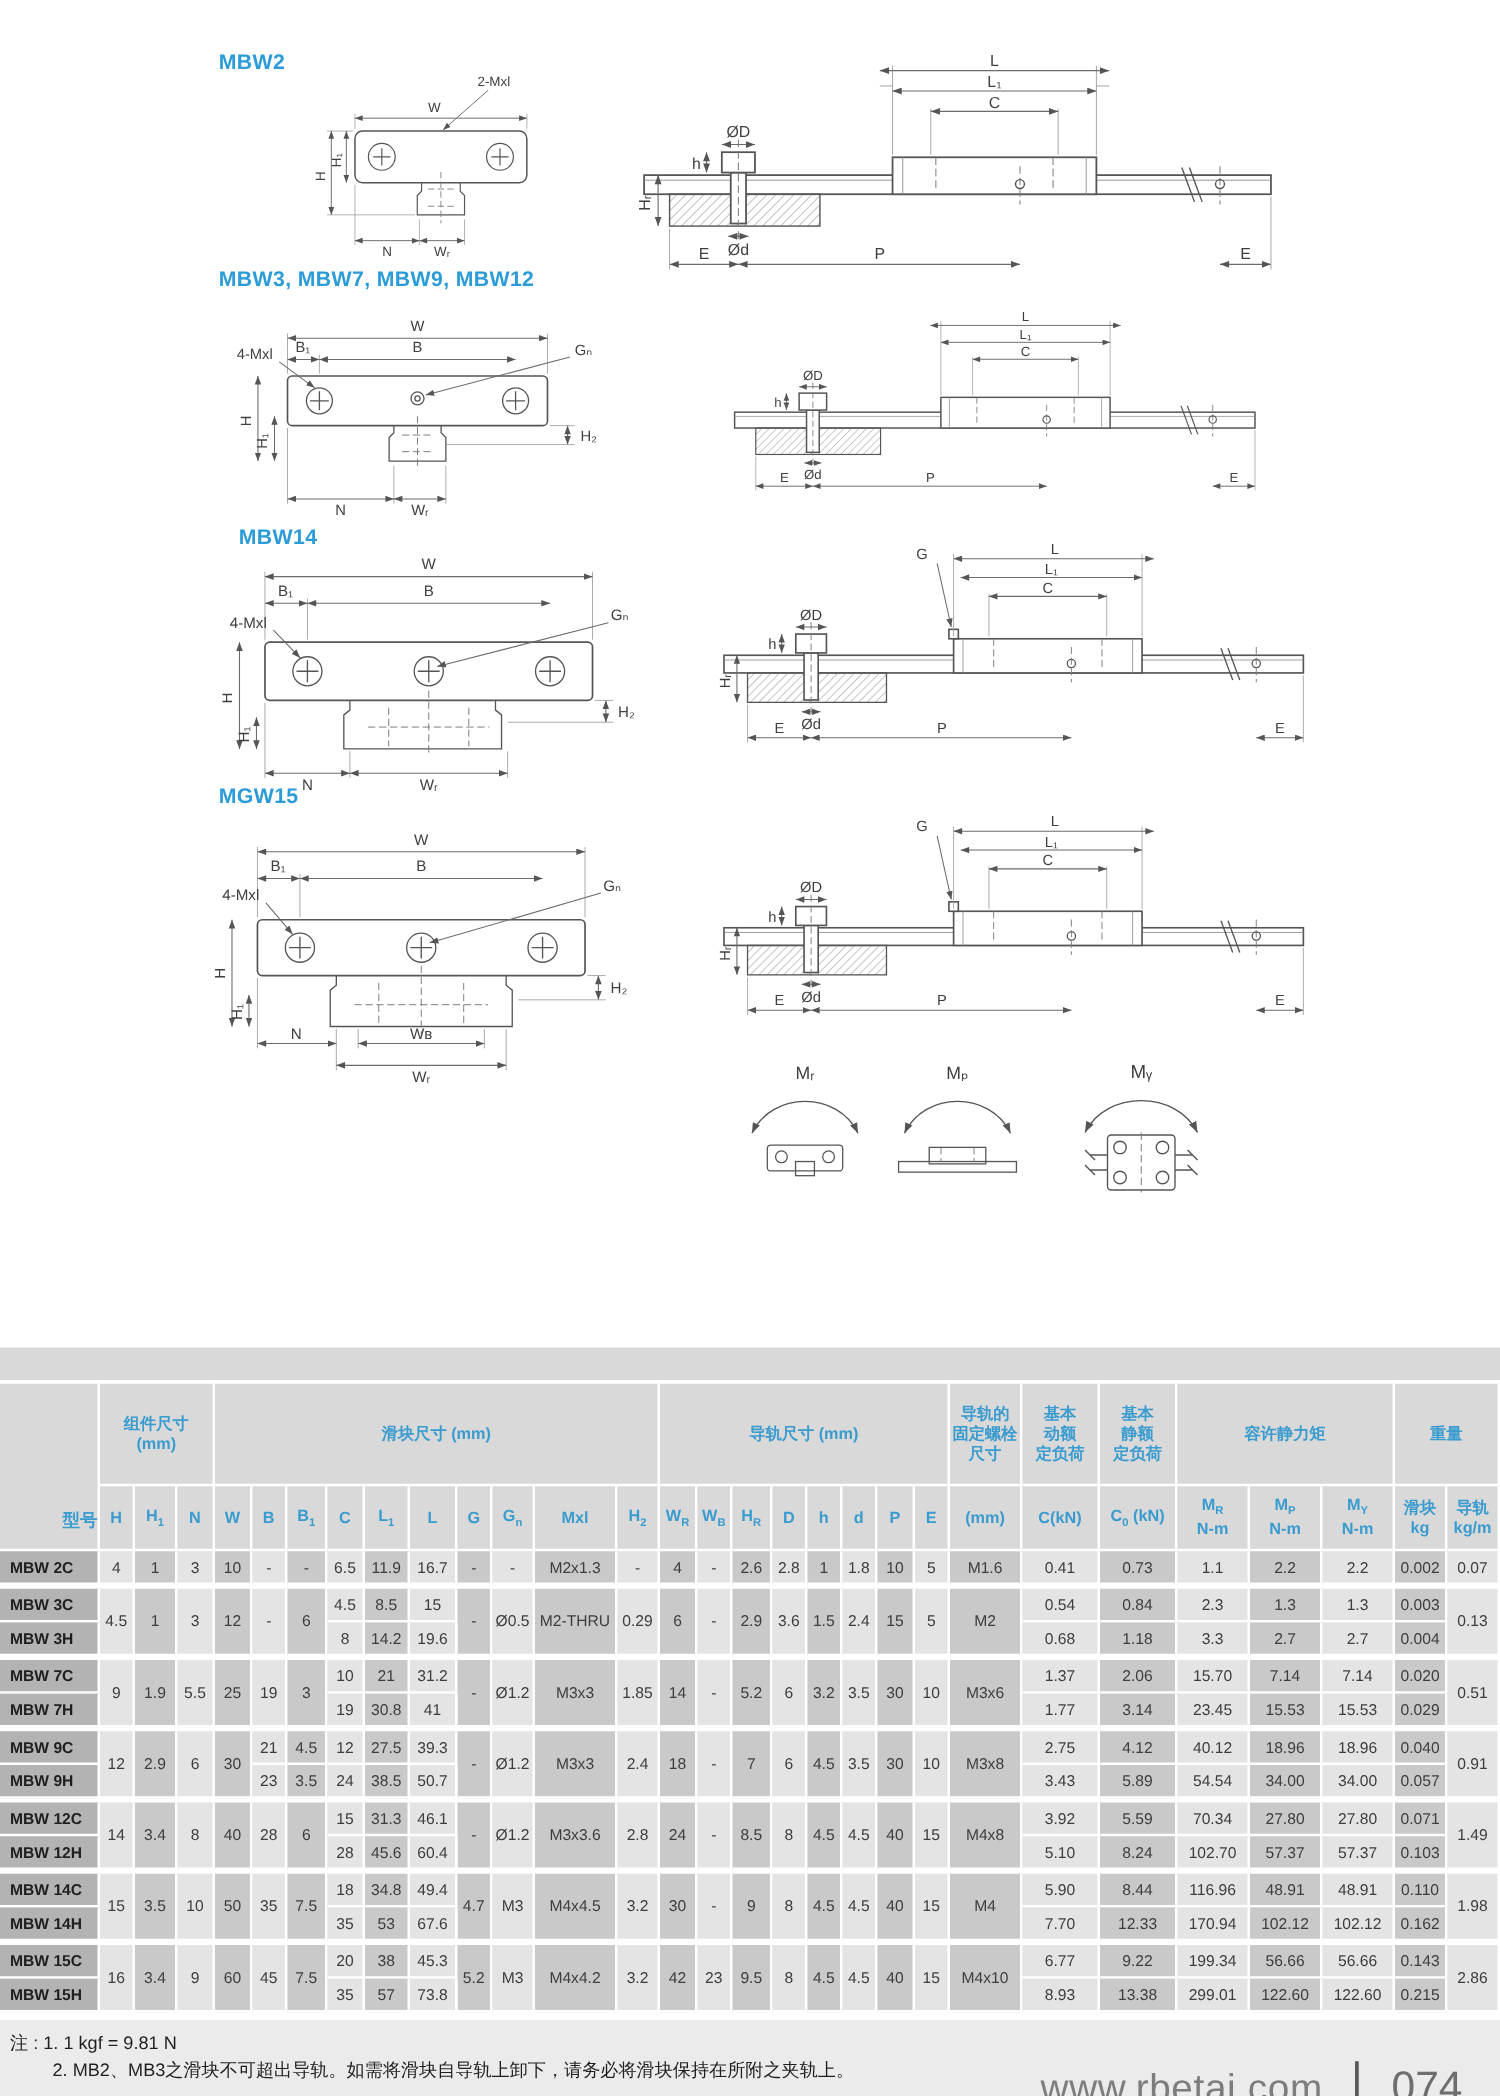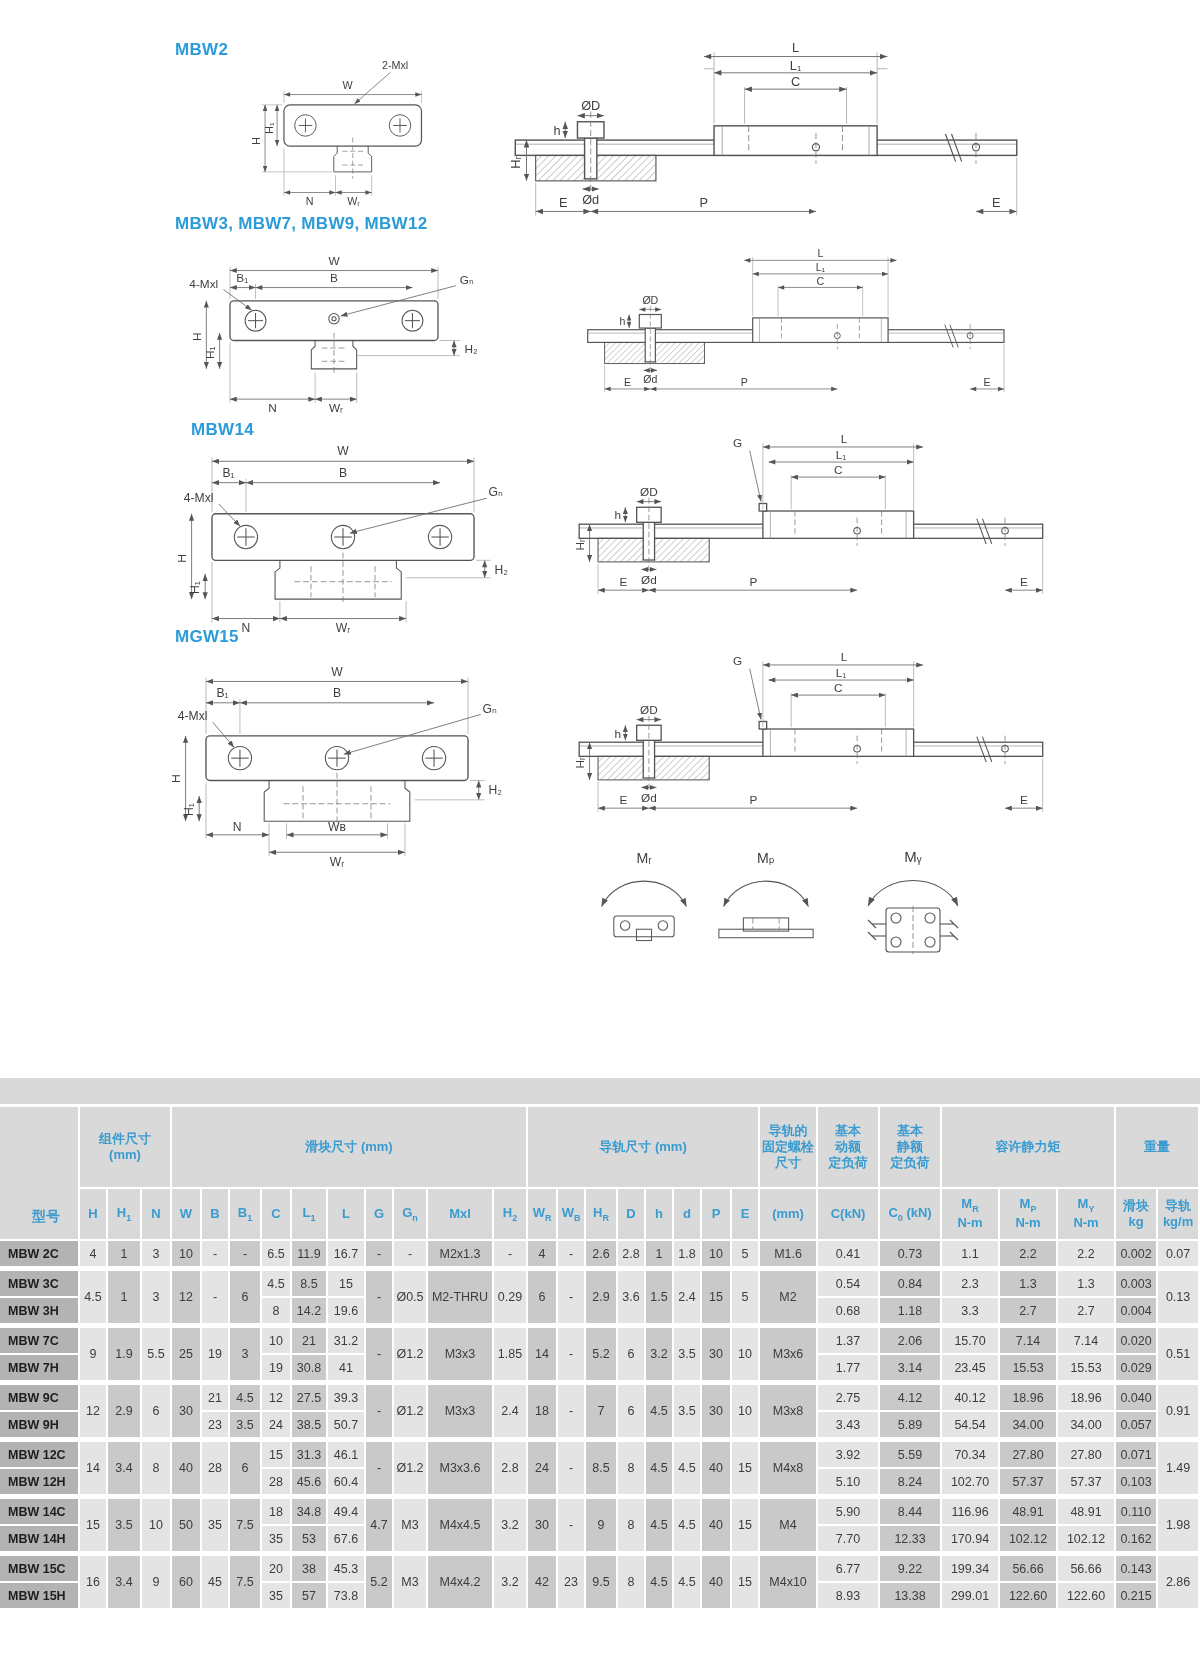--- a/index.html
+++ b/index.html
@@ -20,21 +20,21 @@
   .ext{stroke:#9b9b9b;stroke-width:.7;fill:none;}
   
   .table-area{position:absolute;top:1078px;bottom:0;left:0;right:0;display:flex;flex-direction:column;background:#fff;}
   .topband{flex:none;height:26px;background:#d9d9d9;margin-bottom:3px;}
   table{flex:none;border-collapse:separate;border-spacing:0;table-layout:fixed;width:1200px;}
   th,td{text-align:center;vertical-align:middle;overflow:hidden;border-right:2px solid #fff;border-bottom:2px solid #fff;padding:0;}
   th{background:#d9d9d9;color:#3a9bcf;font-weight:bold;font-size:13px;line-height:1.25;}
   tr.grp th{height:80px;}
   tr.sub th{height:50px;font-size:13px;}
   th sub,td sub{font-size:9px;}
-  th.thmodel{vertical-align:bottom;text-align:center;padding:0 0 14px 14px;font-size:14px;}
+  th.thmodel{vertical-align:bottom;text-align:right;padding:0 0 14px 14px;font-size:14px;}
   td{font-size:12.5px;color:#3d3d3d;height:25px;}
   td.model{background:#b3b3b3;color:#1e1e1e;font-weight:bold;text-align:left;padding-left:8px;font-size:12.5px;}
   td.lite{background:#e4e4e4;}
   td.dark{background:#c9c9c9;}
   tr.gap td{height:3px;background:#fff;border:none;}
   
   .notes{flex:1;background:#ebebeb;margin-top:3px;position:relative;
          padding:8px 0 0 8px;color:#1f1f1f;font-size:14.5px;line-height:1.55;}
   .note-line2{margin-left:34px;}
   .footer{position:absolute;right:30px;bottom:-20px;display:flex;align-items:center;color:#7d7d7d;}
@@ -905,15 +905,24 @@
             <td class="lite">299.01</td>
             <td class="dark">122.60</td>
             <td class="lite">122.60</td>
             <td class="dark">0.215</td>
           </tr>
           <tr class="gap">
             <td colspan="30"></td>
           </tr>
         </tbody>
       </table>
+  <div class="notes">
+    <div><span>注 : </span><span>1. 1 kgf = 9.81 N</span></div>
+    <div class="note-line2">2. MB2、MB3之滑块不可超出导轨。如需将滑块自导轨上卸下，请务必将滑块保持在所附之夹轨上。</div>
+    <div class="footer">
+      <span class="f-site">www.rbetai.com</span>
+      <span class="f-bar"></span>
+      <span class="f-page">074</span>
+    </div>
+  </div>
 </div>
 
 </div>
 
 </body></html>

